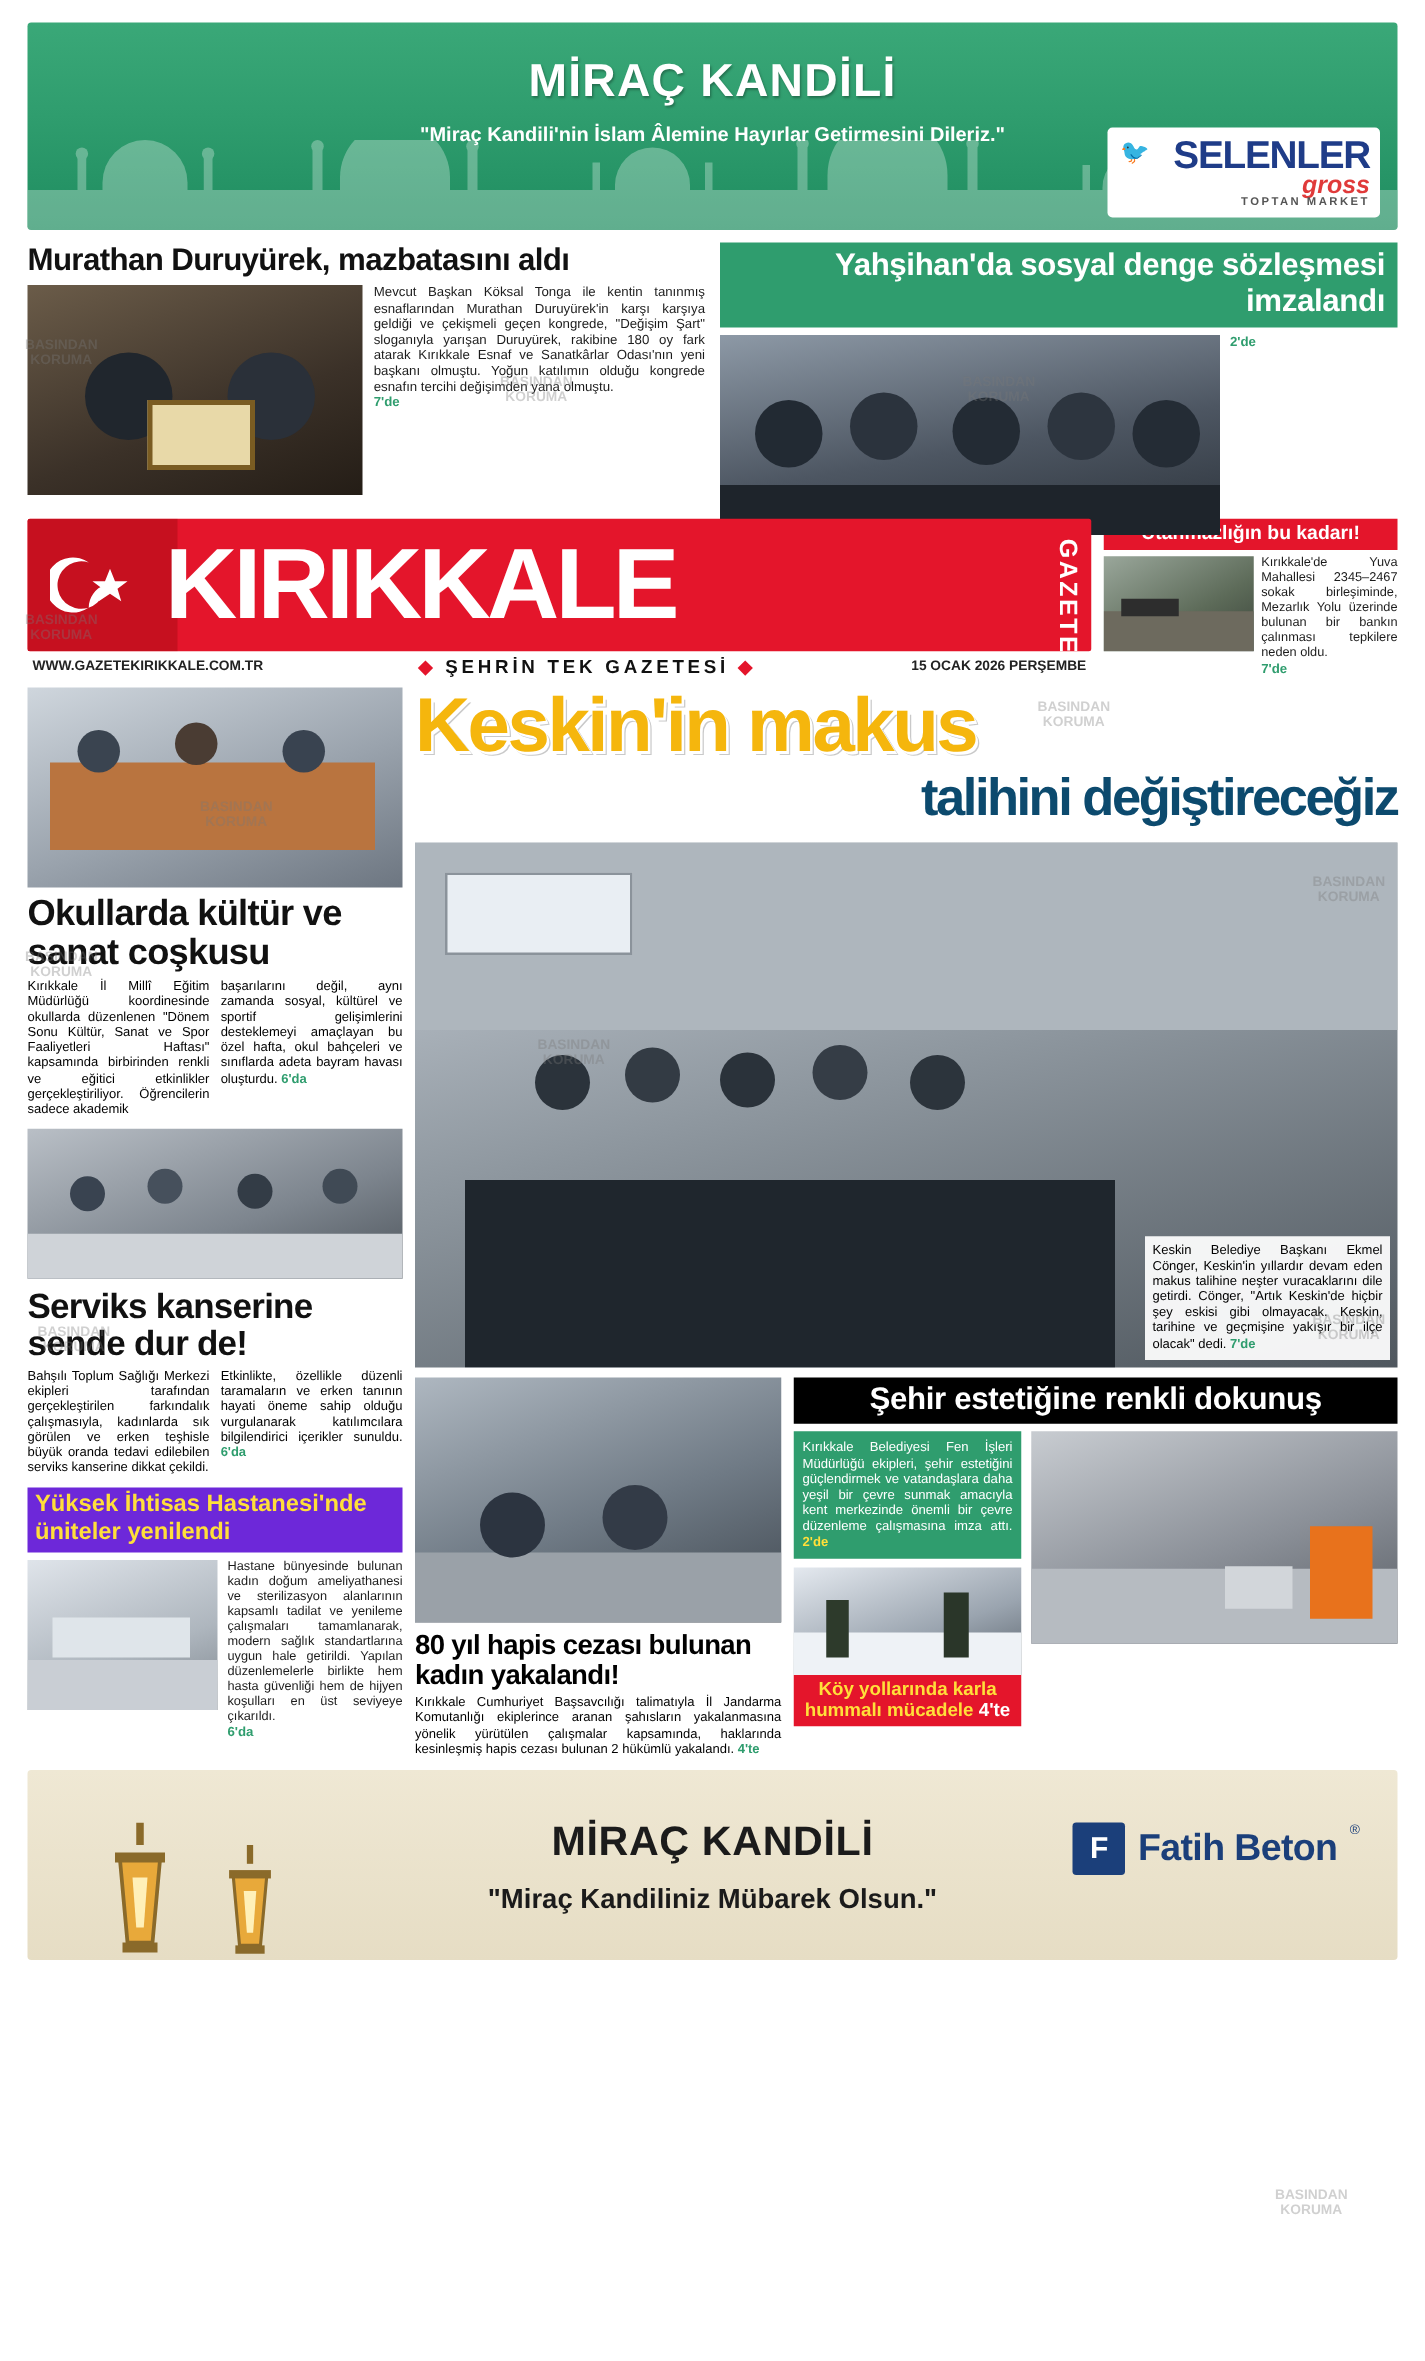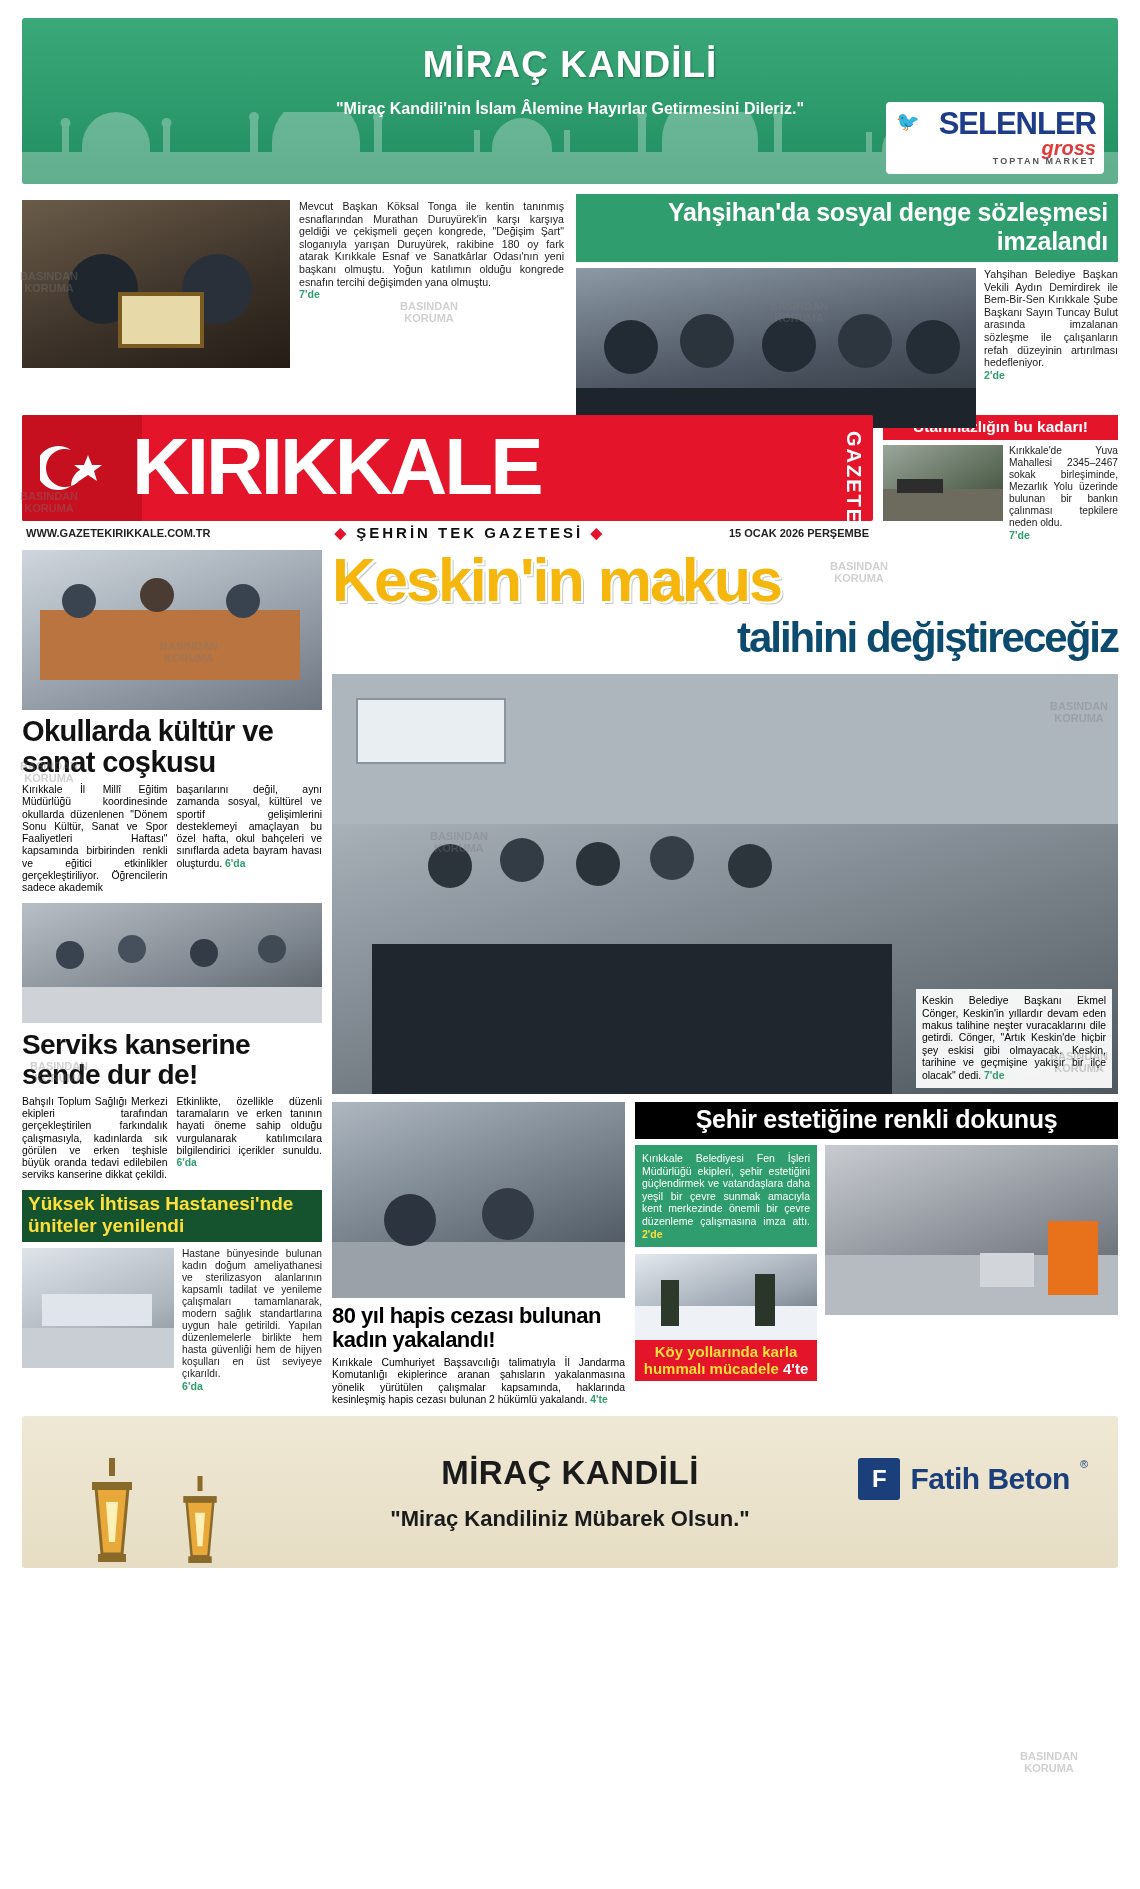--- a/index.html
+++ b/index.html
@@ -219,21 +219,21 @@
   .serviks-hl {
     font-size: 28px;
     font-weight: bold;
     line-height: 30px;
     color: #111;
     margin-top: 7px;
     letter-spacing: -.6px;
   }
 
   .yuksek-hl {
-    background: #14532d;
+    background: #6d28d9;
     color: #ffdf3a;
     font-size: 19px;
     font-weight: bold;
     line-height: 22px;
     padding: 3px 6px 5px 6px;
     margin-top: 8px;
   }
   .yuksek-body { display: flex; gap: 8px; margin-top: 6px; }
   .photo.pyuksek { width: 152px; height: 120px; background: linear-gradient(160deg,#dfe4ea,#aeb6be 60%,#7e868e); }
 
@@ -411,20 +411,21 @@
       <span class="sl-bird">🐦</span>
       <div class="sl-main">SELENLER</div>
       <div class="sl-gross">gross</div>
       <div class="sl-sub">TOPTAN MARKET</div>
     </div>
   </div>
 
   <div class="top-stories">
 
     <div class="story-left">
+      <div class="hl-black">Murathan Duruyürek, mazbatasını aldı</div>
       <div class="story-left-body">
         <div class="photo p1">
           <div class="ph-fig" style="width:70px;height:70px;left:46px;top:54px;background:#20262d;"></div>
           <div class="ph-fig" style="width:70px;height:70px;left:160px;top:54px;background:#2a3039;"></div>
           <div style="position:absolute;left:96px;top:92px;width:86px;height:56px;background:#e8d9a8;border:4px solid #7a5c22;"></div>
         </div>
         <div style="flex:1">
           <div class="col-text">Mevcut Başkan Köksal Tonga ile kentin tanınmış esnaflarından Murathan Duruyürek'in karşı karşıya geldiği ve çekişmeli geçen kongrede, "Değişim Şart" sloganıyla yarışan Duruyürek, rakibine 180 oy fark atarak Kırıkkale Esnaf ve Sanatkârlar Odası'nın yeni başkanı olmuştu. Yoğun katılımın olduğu kongrede esnafın tercihi değişimden yana olmuştu.</div>
           <div class="col-text" style="text-align:left"><span class="ref">7'de</span></div>
         </div>
@@ -436,21 +437,20 @@
       <div class="story-right-body">
         <div class="photo p2">
           <div class="ph-fig" style="width:54px;height:54px;left:28px;top:52px;background:#222a33;"></div>
           <div class="ph-fig" style="width:54px;height:54px;left:104px;top:46px;background:#2b333d;"></div>
           <div class="ph-fig" style="width:54px;height:54px;left:186px;top:50px;background:#232b34;"></div>
           <div class="ph-fig" style="width:54px;height:54px;left:262px;top:46px;background:#2d353f;"></div>
           <div class="ph-fig" style="width:54px;height:54px;left:330px;top:52px;background:#242c35;"></div>
           <div style="position:absolute;left:0;bottom:0;width:400px;height:40px;background:#1e242b;"></div>
         </div>
         <div style="flex:1">
-          <div class="col-text">Yahşihan Belediye Başkan Vekili Aydın Demirdirek ile Bem-Bir-Sen Kırıkkale Şube Başkanı Sayın Tuncay Bulut arasında imzalanan sözleşme ile çalışanların refah düzeyinin artırılması hedefleniyor.</div>
           <div class="col-text" style="text-align:left"><span class="ref">2'de</span></div>
         </div>
       </div>
     </div>
   </div>
 
   <div class="masthead-row">
     <div style="flex:1">
       <div class="masthead">
         <div class="flag"></div>

